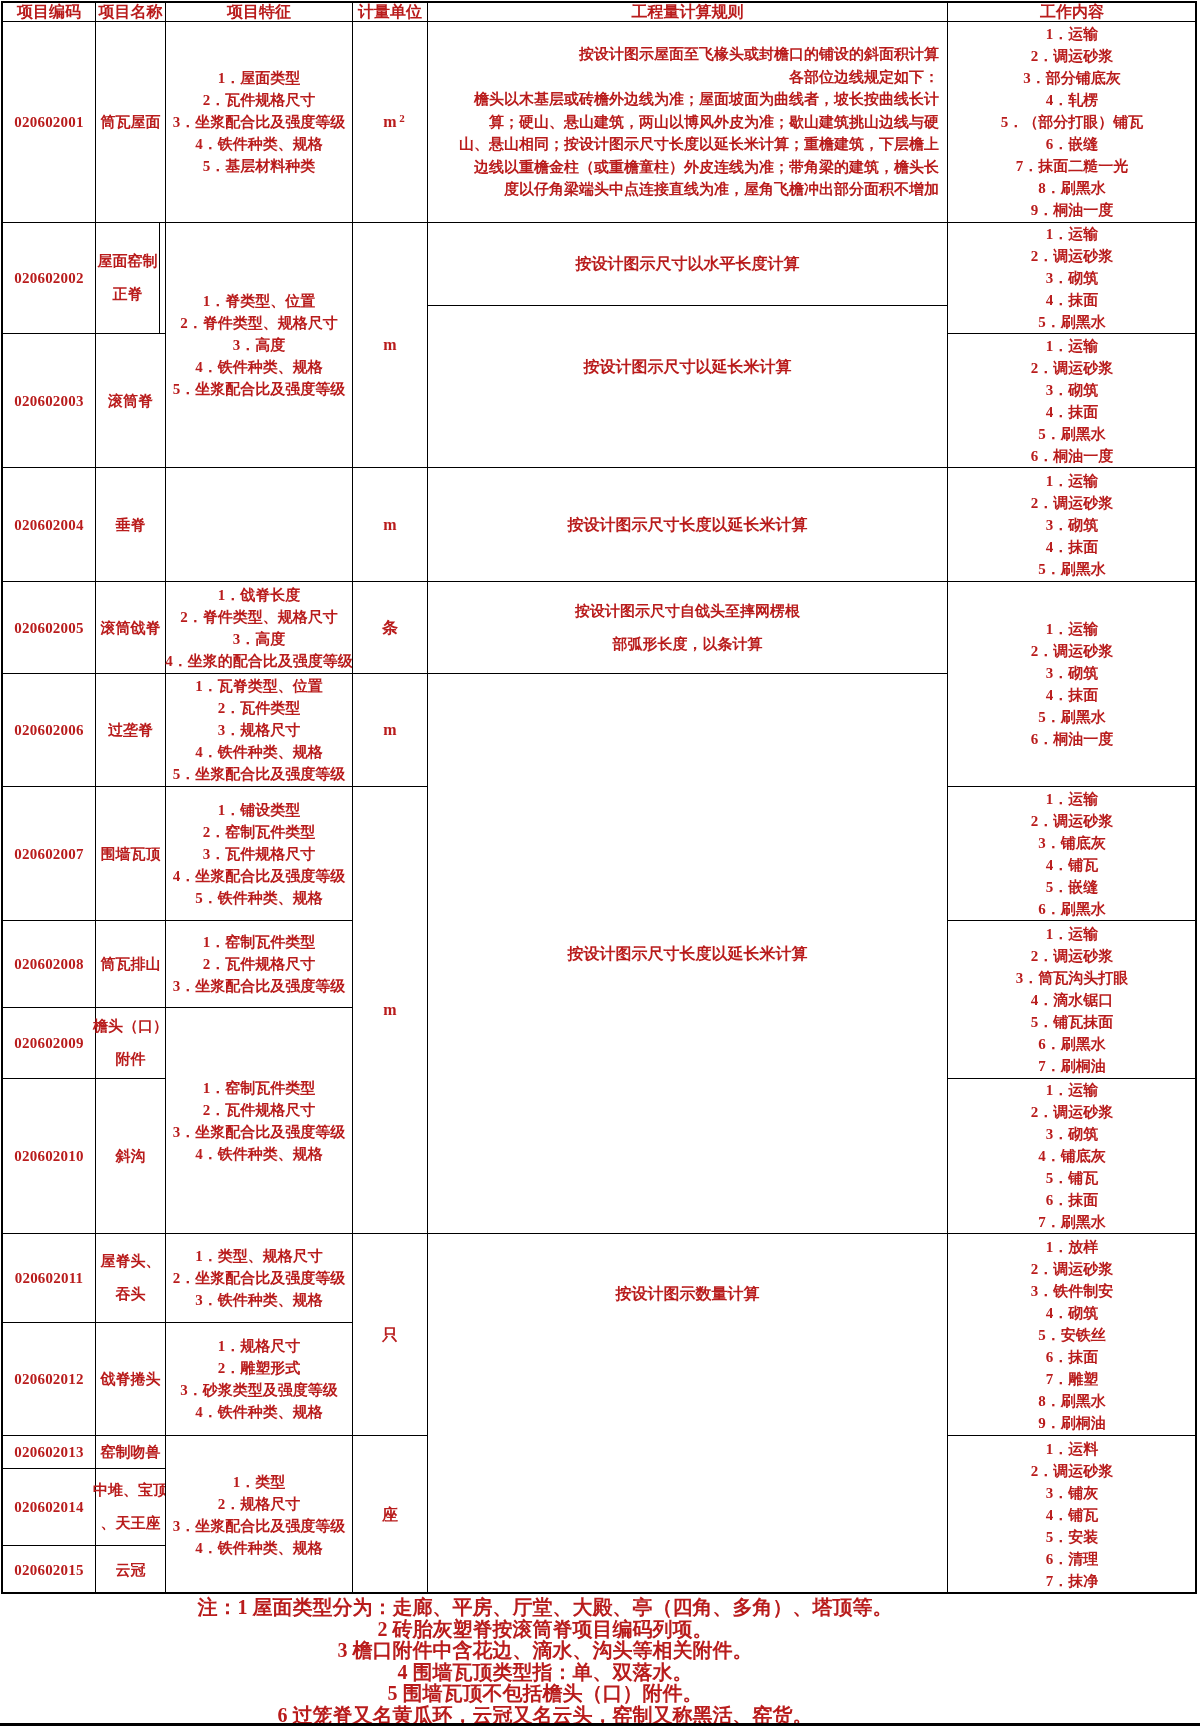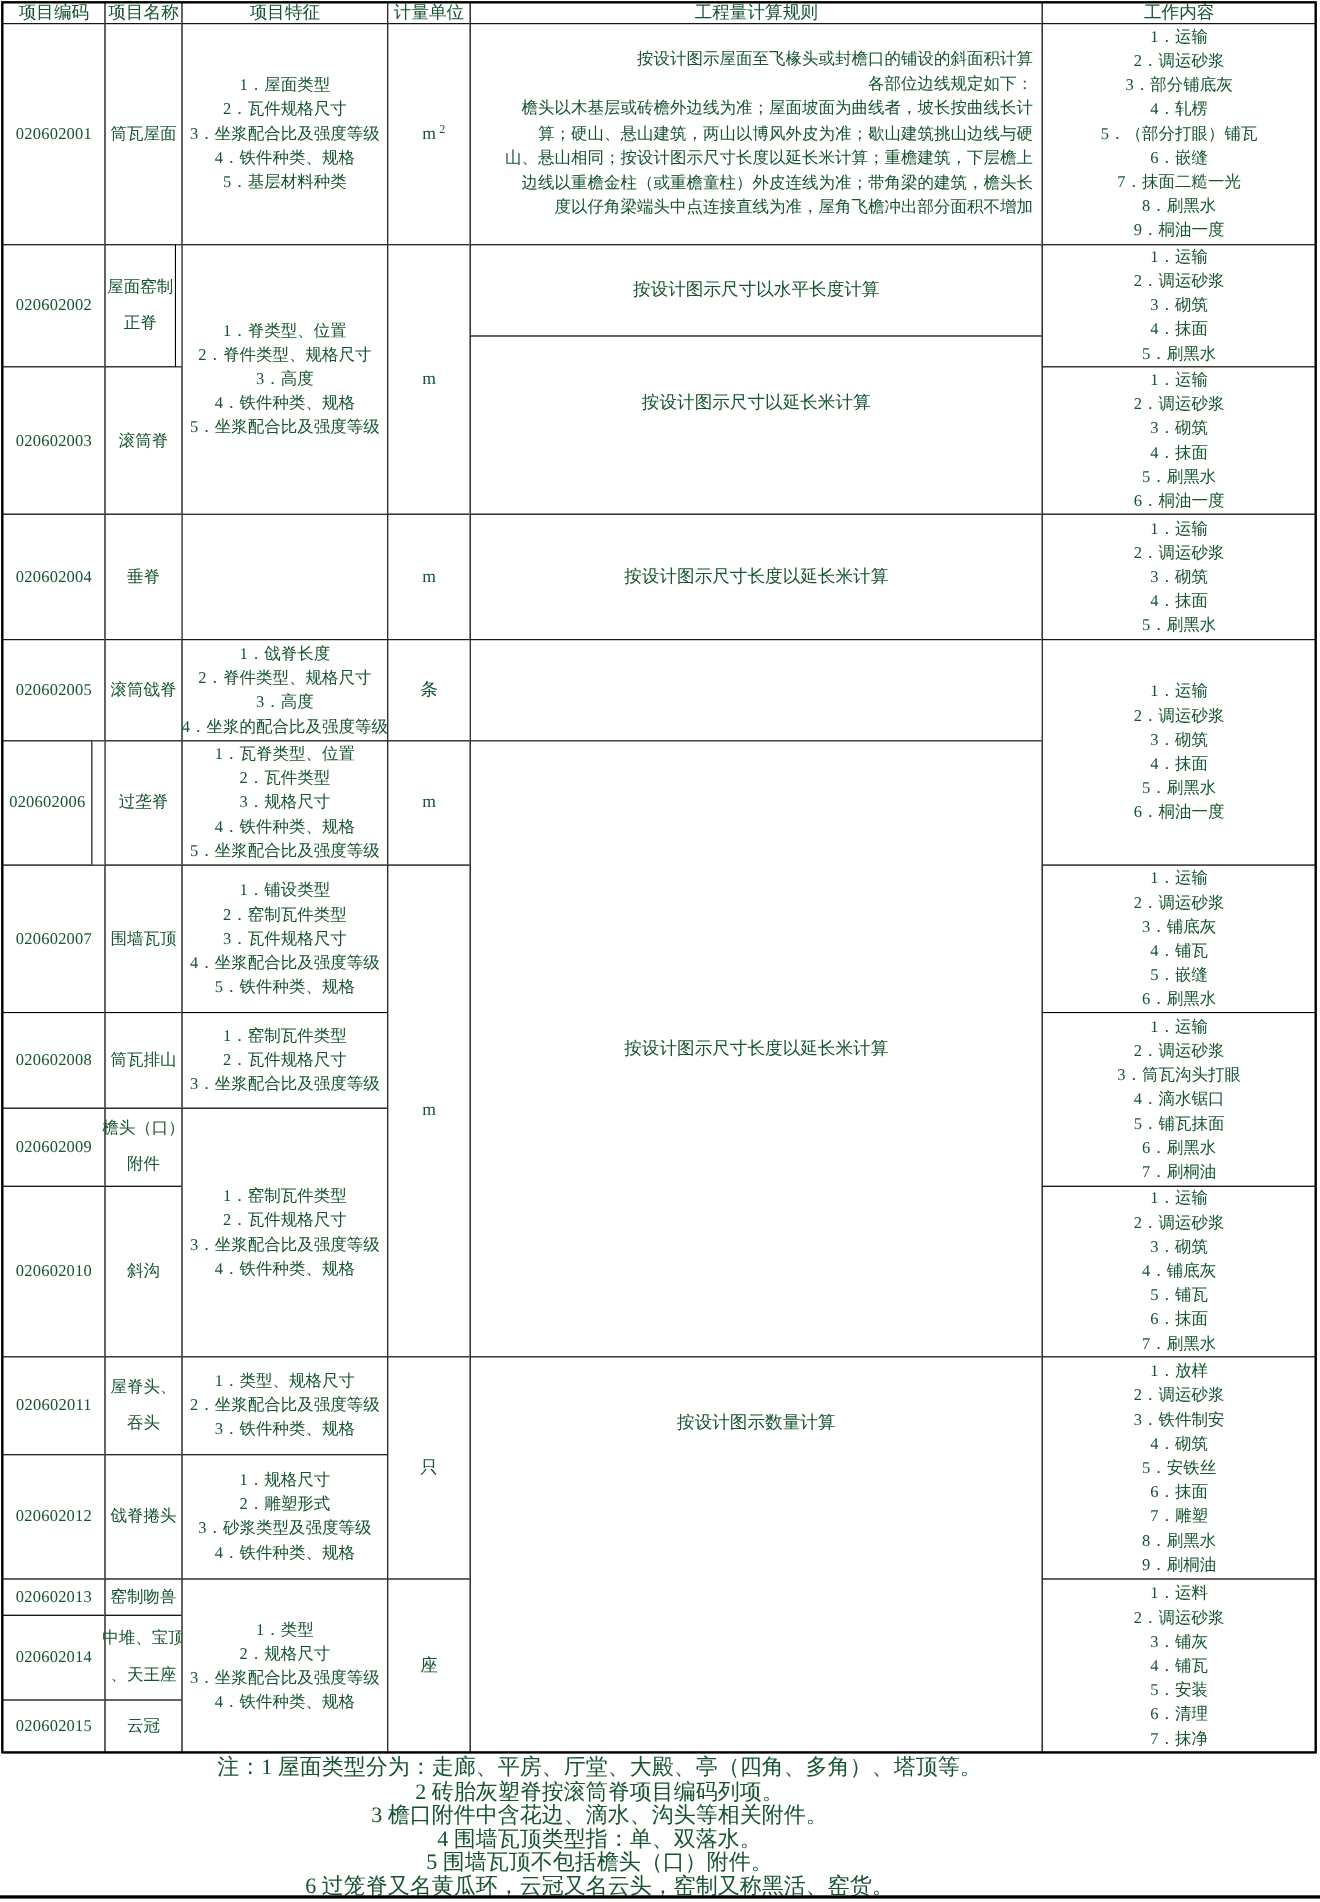--- a/index.html
+++ b/index.html
@@ -1,19 +1,19 @@
 <!DOCTYPE html>
 <html><head>
 <meta charset="utf-8">
 <style>
   html,body{margin:0;padding:0;background:#fff;}
   .page{
     position:relative;width:1200px;height:1729px;background:#fff;
     font-family:"Liberation Serif","DejaVu Serif",serif;
-    color:#14532d;overflow:hidden;
+    color:#b91c1c;overflow:hidden;font-weight:bold;
   }
   .cell{
     position:absolute;box-sizing:border-box;border:1px solid #000;
     display:flex;flex-direction:column;justify-content:center;align-items:center;
     text-align:center;font-size:16px;line-height:22px;background:#fff;
   }
   .frame{
     position:absolute;left:1px;top:1px;width:1196px;height:1593px;
     box-sizing:border-box;border:2px solid #000;pointer-events:none;background:transparent;
   }
@@ -42,21 +42,21 @@
   <div class="cell hdr" style="left:165px;top:2px;width:188px;height:20px">项目特征</div>
   <div class="cell hdr" style="left:352px;top:2px;width:76px;height:20px">计量单位</div>
   <div class="cell hdr" style="left:427px;top:2px;width:521px;height:20px">工程量计算规则</div>
   <div class="cell hdr" style="left:947px;top:2px;width:250px;height:20px">工作内容</div>
 
   <div class="cell code" style="left:2px;top:21px;width:94px;height:202px">020602001</div>
   <div class="cell code" style="left:2px;top:222px;width:94px;height:112px">020602002</div>
   <div class="cell code" style="left:2px;top:333px;width:94px;height:135px">020602003</div>
   <div class="cell code" style="left:2px;top:467px;width:94px;height:115px">020602004</div>
   <div class="cell code" style="left:2px;top:581px;width:94px;height:93px">020602005</div>
-  <div class="cell code" style="left:2px;top:673px;width:82px;height:114px">020602006</div>
+  <div class="cell code" style="left:2px;top:673px;width:94px;height:114px">020602006</div>
   <div class="cell code" style="left:2px;top:786px;width:94px;height:135px">020602007</div>
   <div class="cell code" style="left:2px;top:920px;width:94px;height:88px">020602008</div>
   <div class="cell code" style="left:2px;top:1007px;width:94px;height:72px">020602009</div>
   <div class="cell code" style="left:2px;top:1078px;width:94px;height:156px">020602010</div>
   <div class="cell code" style="left:2px;top:1233px;width:94px;height:90px">020602011</div>
   <div class="cell code" style="left:2px;top:1322px;width:94px;height:114px">020602012</div>
   <div class="cell code" style="left:2px;top:1435px;width:94px;height:34px">020602013</div>
   <div class="cell code" style="left:2px;top:1468px;width:94px;height:78px">020602014</div>
   <div class="cell code" style="left:2px;top:1545px;width:94px;height:49px">020602015</div>
 
@@ -190,20 +190,24 @@
       <div class="ln">各部位边线规定如下：</div>
       <div class="ln">檐头以木基层或砖檐外边线为准；屋面坡面为曲线者，坡长按曲线长计</div>
       <div class="ln">算；硬山、悬山建筑，两山以博风外皮为准；歇山建筑挑山边线与硬</div>
       <div class="ln">山、悬山相同；按设计图示尺寸长度以延长米计算；重檐建筑，下层檐上</div>
       <div class="ln">边线以重檐金柱（或重檐童柱）外皮连线为准；带角梁的建筑，檐头长</div>
       <div class="ln">度以仔角梁端头中点连接直线为准，屋角飞檐冲出部分面积不增加</div>
     </div>
   <div class="cell" style="left:427px;top:222px;width:521px;height:84px">按设计图示尺寸以水平长度计算</div>
   <div class="cell bias-up" style="left:427px;top:305px;width:521px;height:163px">按设计图示尺寸以延长米计算</div>
   <div class="cell" style="left:427px;top:467px;width:521px;height:115px">按设计图示尺寸长度以延长米计算</div>
+  <div class="cell lh33" style="left:427px;top:581px;width:521px;height:93px">
+      <div class="ln">按设计图示尺寸自戗头至摔网楞根</div>
+      <div class="ln">部弧形长度，以条计算</div>
+    </div>
   <div class="cell" style="left:427px;top:673px;width:521px;height:561px">按设计图示尺寸长度以延长米计算</div>
   <div class="cell bias-up-big" style="left:427px;top:1233px;width:521px;height:361px">按设计图示数量计算</div>
 
   <div class="cell" style="left:947px;top:21px;width:250px;height:202px">
       <div class="ln">1．运输</div>
       <div class="ln">2．调运砂浆</div>
       <div class="ln">3．部分铺底灰</div>
       <div class="ln">4．轧楞</div>
       <div class="ln">5．（部分打眼）铺瓦</div>
       <div class="ln">6．嵌缝</div>

